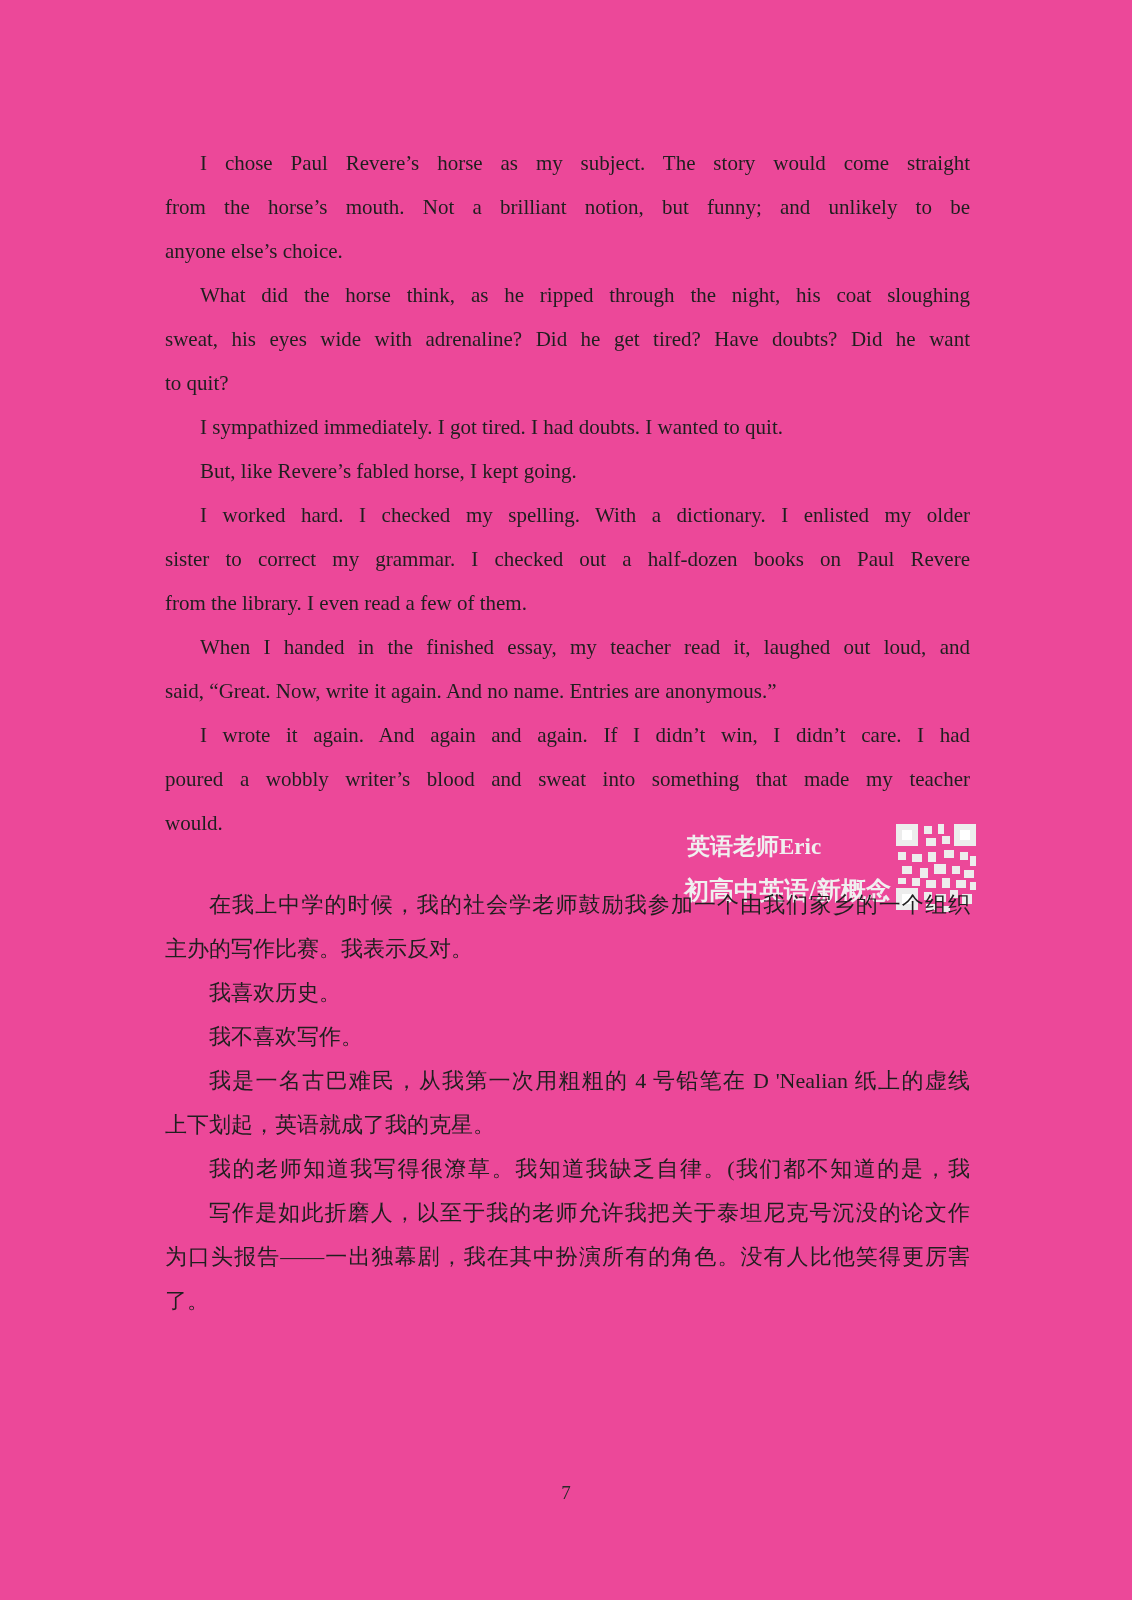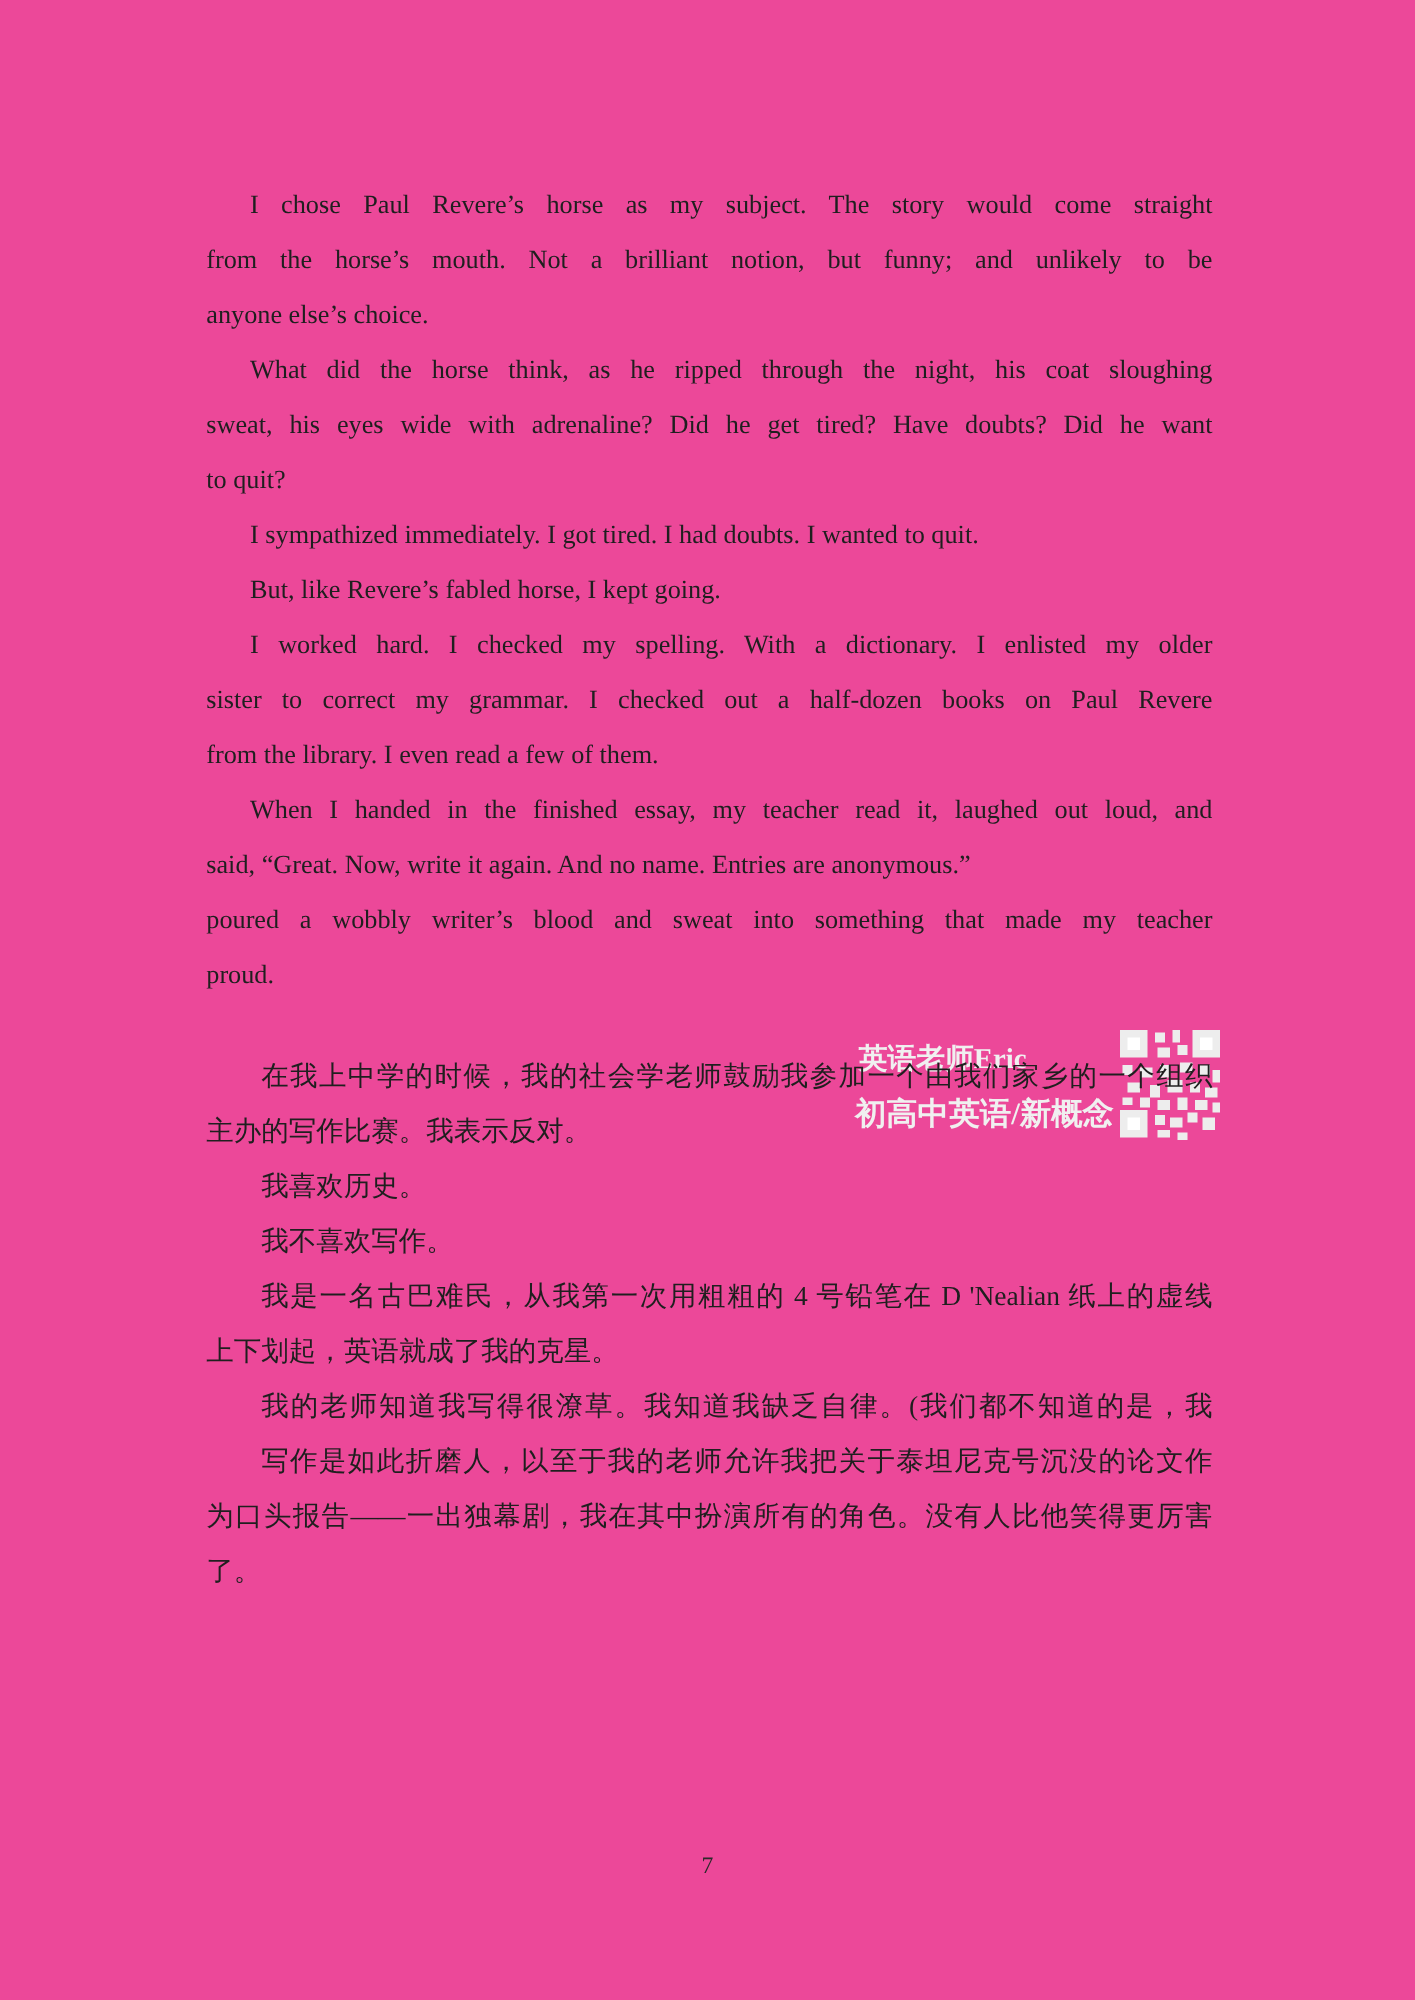--- a/index.html
+++ b/index.html
@@ -143,22 +143,23 @@
 
     <div class="ln last ind-en">But, like Revere’s fabled horse, I kept going.</div>
 
     <div class="ln j ind-en">I worked hard. I checked my spelling. With a dictionary. I enlisted my older</div>
     <div class="ln j">sister to correct my grammar. I checked out a half-dozen books on Paul Revere</div>
     <div class="ln last">from the library. I even read a few of them.</div>
 
     <div class="ln j ind-en">When I handed in the finished essay, my teacher read it, laughed out loud, and</div>
     <div class="ln last">said, “Great. Now, write it again. And no name. Entries are anonymous.”</div>
 
+    <div class="ln j ind-en">I wrote it again. And again and again. If I didn’t win, I didn’t care. I had</div>
     <div class="ln j">poured a wobbly writer’s blood and sweat into something that made my teacher</div>
-    <div class="ln last">proud.</div>
+    <div class="ln last">would.</div>
 
     <div class="spacer"></div>
 
 
     <div class="ln zh j ind-zh">在我上中学的时候，我的社会学老师鼓励我参加一个由我们家乡的一个组织</div>
     <div class="ln zh last">主办的写作比赛。我表示反对。</div>
 
     <div class="ln zh last ind-zh">我喜欢历史。</div>
 
     <div class="ln zh last ind-zh">我不喜欢写作。</div>

